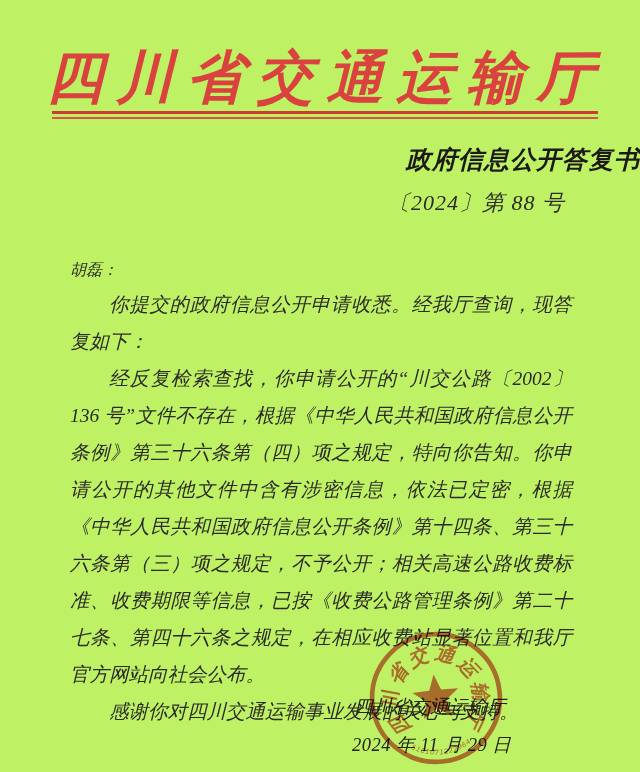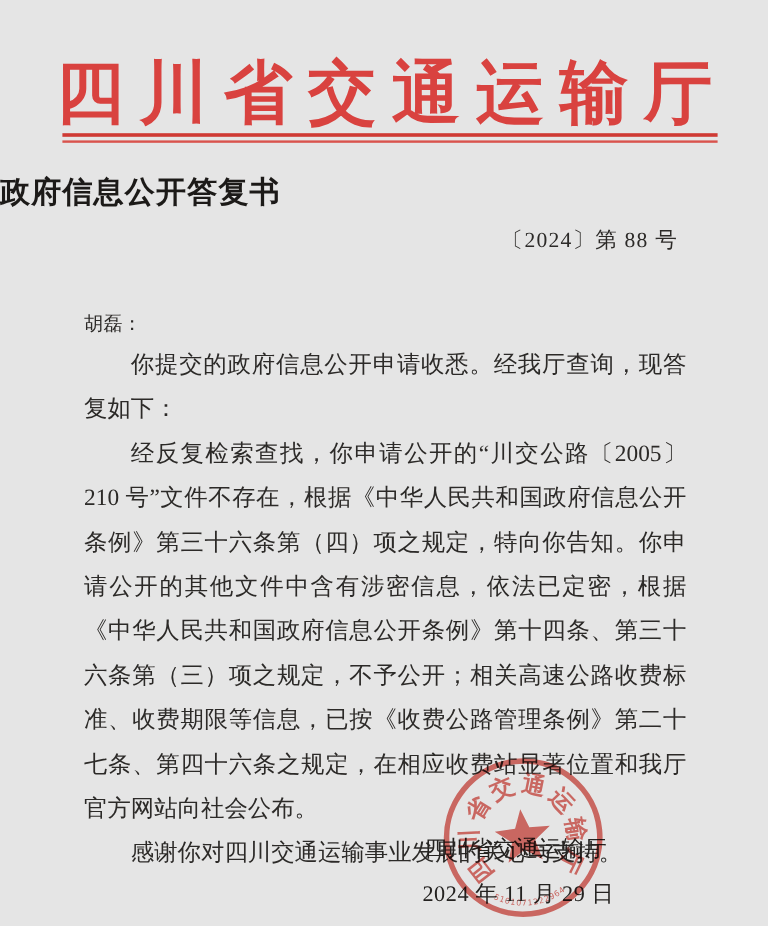--- a/index.html
+++ b/index.html
@@ -4,46 +4,46 @@
 <style>
   html,body{margin:0;padding:0;}
   body{
     width:640px;height:772px;
     background:#ffffff;
     font-family:"Liberation Serif","DejaVu Serif",serif;
     color:#2c2a28;
     position:relative;
     overflow:hidden;
   }
-  .page{position:absolute;inset:0;background:#e5e5e5;}
+  .page{position:absolute;inset:0;background:#bef264;font-style:italic;}
 
   
   .agency-title{
     position:absolute;top:40px;left:0;width:640px;
     text-align:center;
     font-size:57px;font-weight:bold;
     color:#d9423f;
     letter-spacing:13px;
     text-indent:13px;           
     white-space:nowrap;
     margin:0;
   }
   .red-divider{position:absolute;top:111px;left:52px;width:546px;}
   .red-divider .bar1{height:3px;background:#cf3a34;}
   .red-divider .bar2{height:2px;background:#d9534d;margin-top:3px;}
 
   .doc-title{
     position:absolute;top:143px;left:0;width:640px;
-    text-align:left;
+    text-align:right;
     font-size:25px;font-weight:bold;color:#1c1a18;
     letter-spacing:1px;margin:0;white-space:nowrap;
   }
   .doc-number{
     position:absolute;top:188px;right:75px;
-    font-size:18px;color:#2c2a28;letter-spacing:1px;white-space:nowrap;
+    font-size:22px;color:#2c2a28;letter-spacing:1px;white-space:nowrap;
   }
 
   
   .salutation{
     position:absolute;top:260px;left:70px;
     font-size:16px;margin:0;
   }
   .letter-body{
     position:absolute;top:286px;left:70px;width:502px;
     font-size:19.5px;line-height:37px;
@@ -93,21 +93,21 @@
   </div>
 
   <h2 class="doc-title">政府信息公开答复书</h2>
 
   <div class="doc-number">〔2024〕第 88 号</div>
 
   <p class="salutation">胡磊：</p>
 
   <div class="letter-body">
     <p>你提交的政府信息公开申请收悉。经我厅查询，现答复如下：</p>
-    <p>经反复检索查找，你申请公开的“川交公路〔2005〕210 号”文件不存在，根据《中华人民共和国政府信息公开条例》第三十六条第（四）项之规定，特向你告知。你申请公开的其他文件中含有涉密信息，依法已定密，根据《中华人民共和国政府信息公开条例》第十四条、第三十六条第（三）项之规定，不予公开；相关高速公路收费标准、收费期限等信息，已按《收费公路管理条例》第二十七条、第四十六条之规定，在相应收费站显著位置和我厅官方网站向社会公布。</p>
+    <p>经反复检索查找，你申请公开的“川交公路〔2002〕136 号”文件不存在，根据《中华人民共和国政府信息公开条例》第三十六条第（四）项之规定，特向你告知。你申请公开的其他文件中含有涉密信息，依法已定密，根据《中华人民共和国政府信息公开条例》第十四条、第三十六条第（三）项之规定，不予公开；相关高速公路收费标准、收费期限等信息，已按《收费公路管理条例》第二十七条、第四十六条之规定，在相应收费站显著位置和我厅官方网站向社会公布。</p>
     <p>感谢你对四川交通运输事业发展的关心与支持。</p>
   </div>
 
   <div class="signoff">
     <div class="sig">四川省交通运输厅</div>
     <div class="date">2024 年 11 月 29 日</div>
   </div>
 
   <svg class="seal" viewBox="0 0 134 134">
     <circle class="ring" cx="67" cy="67" r="62"></circle>

